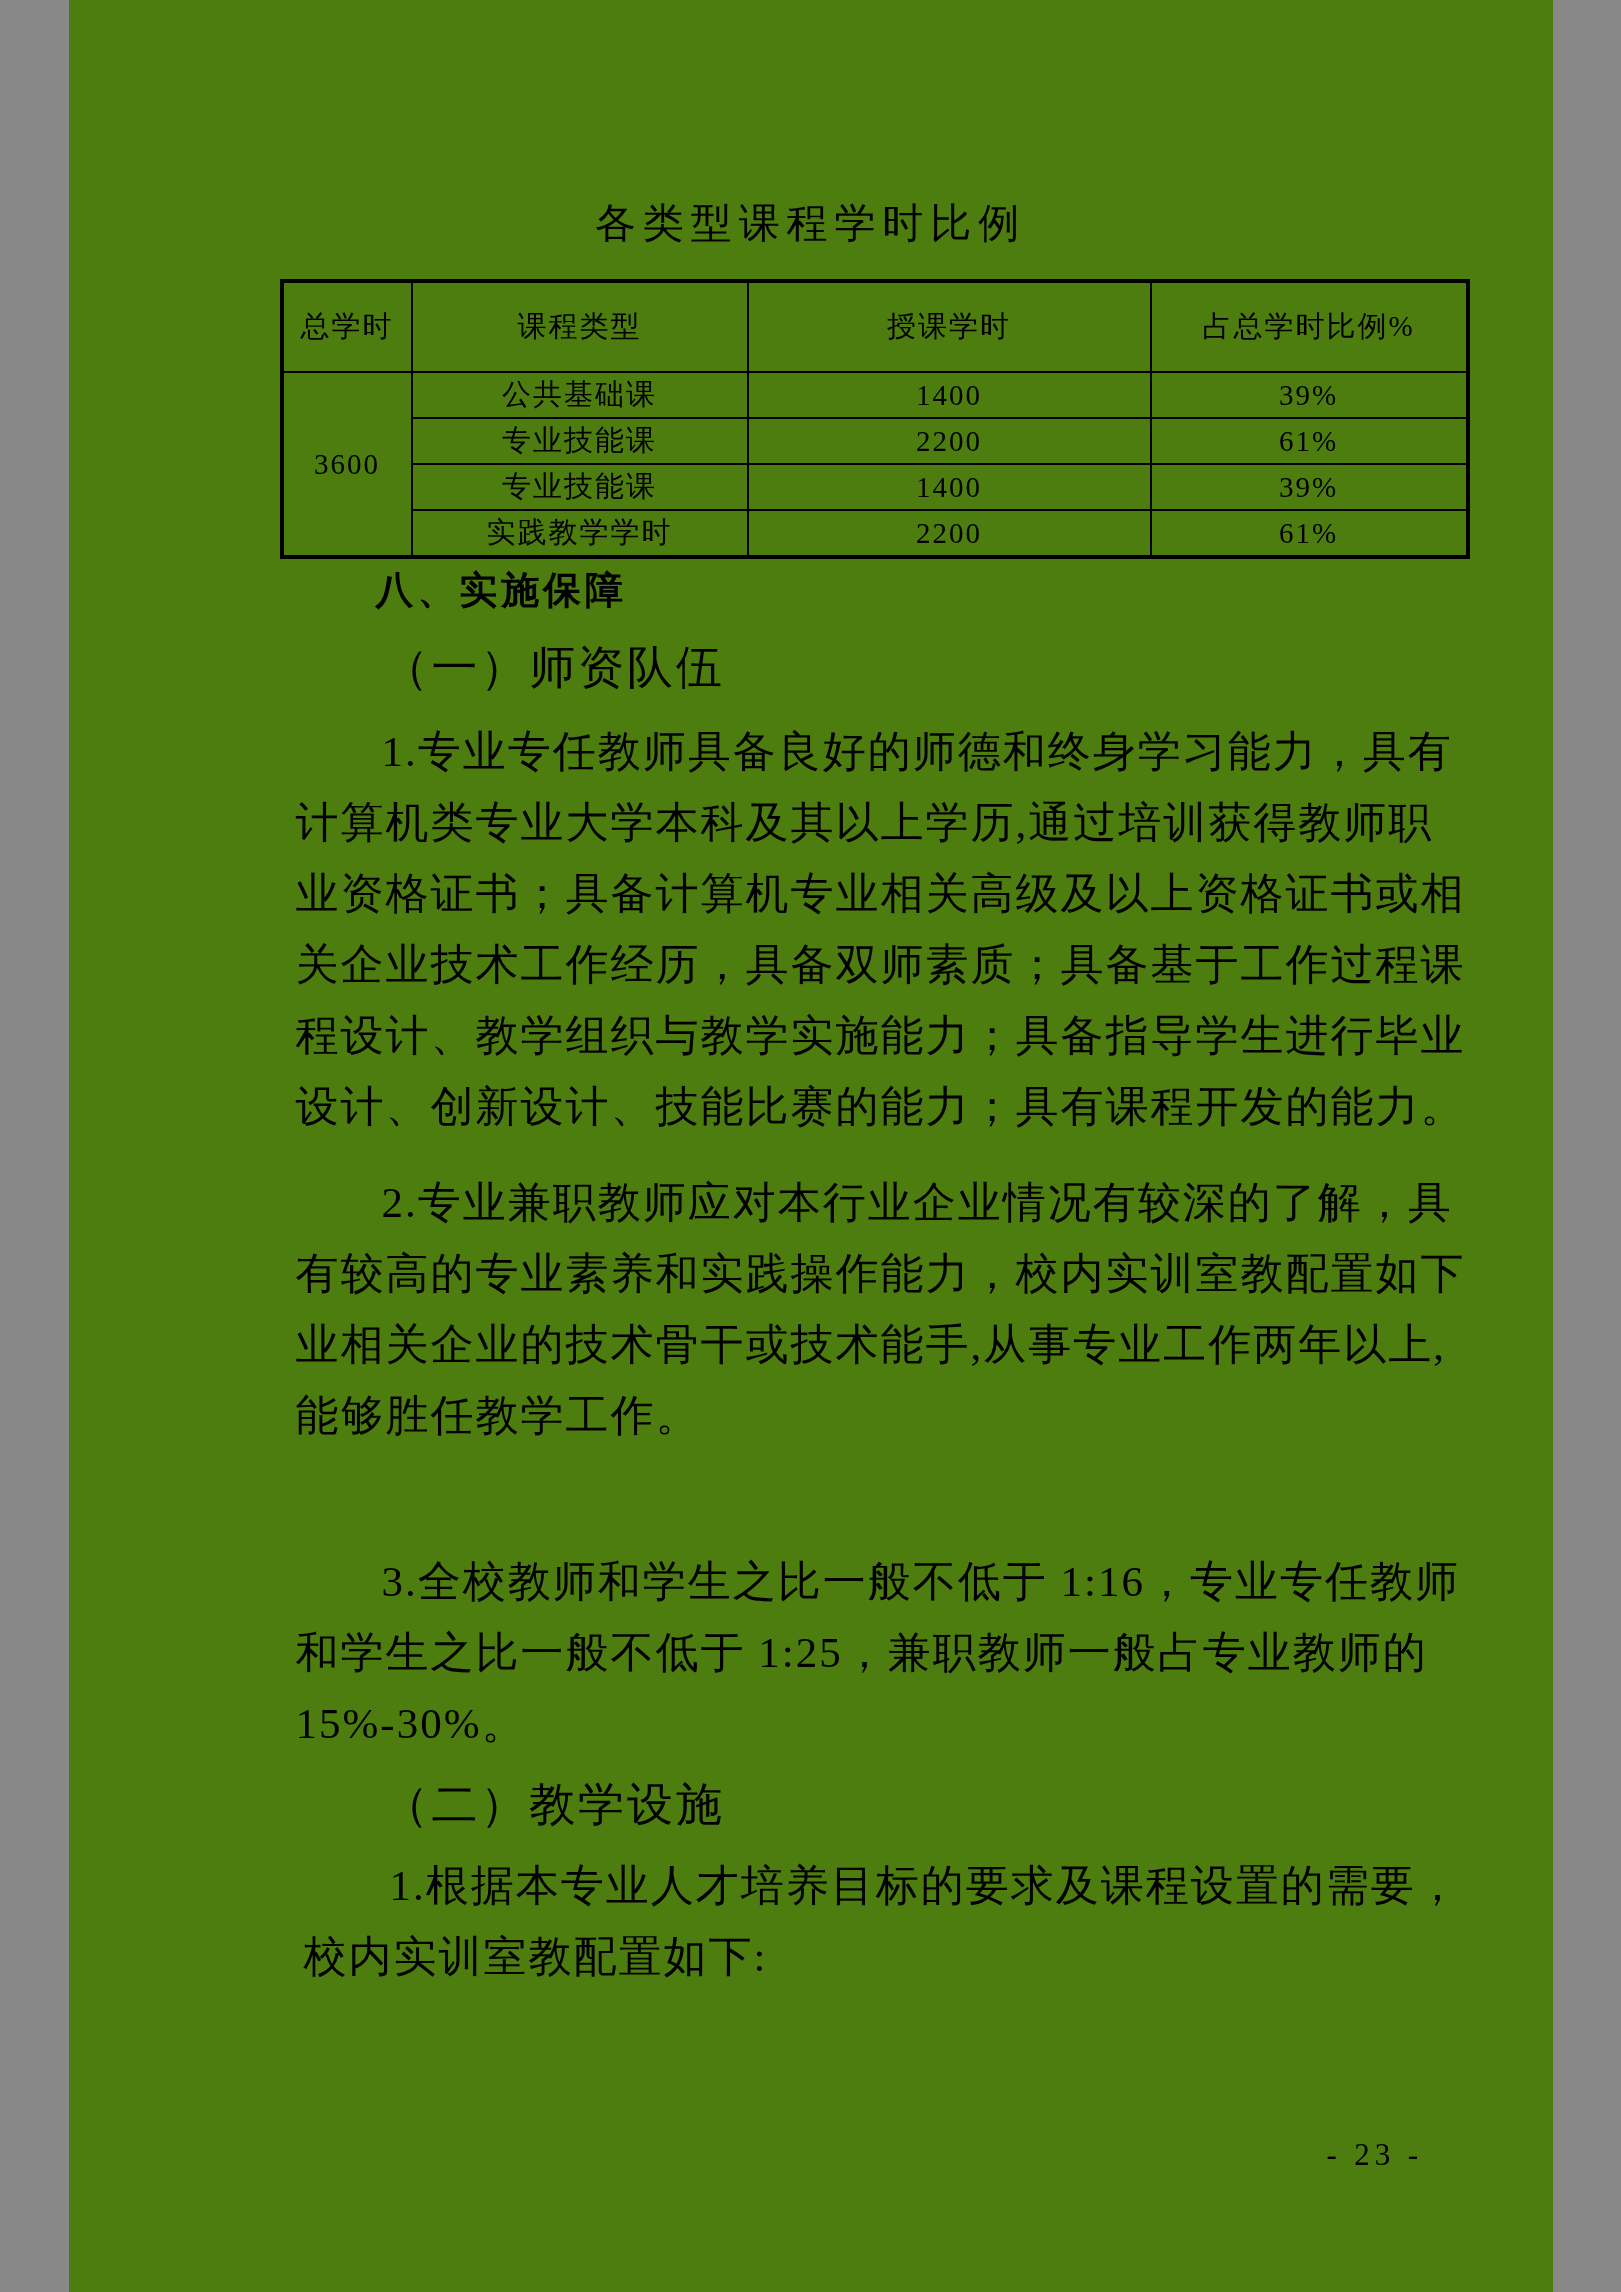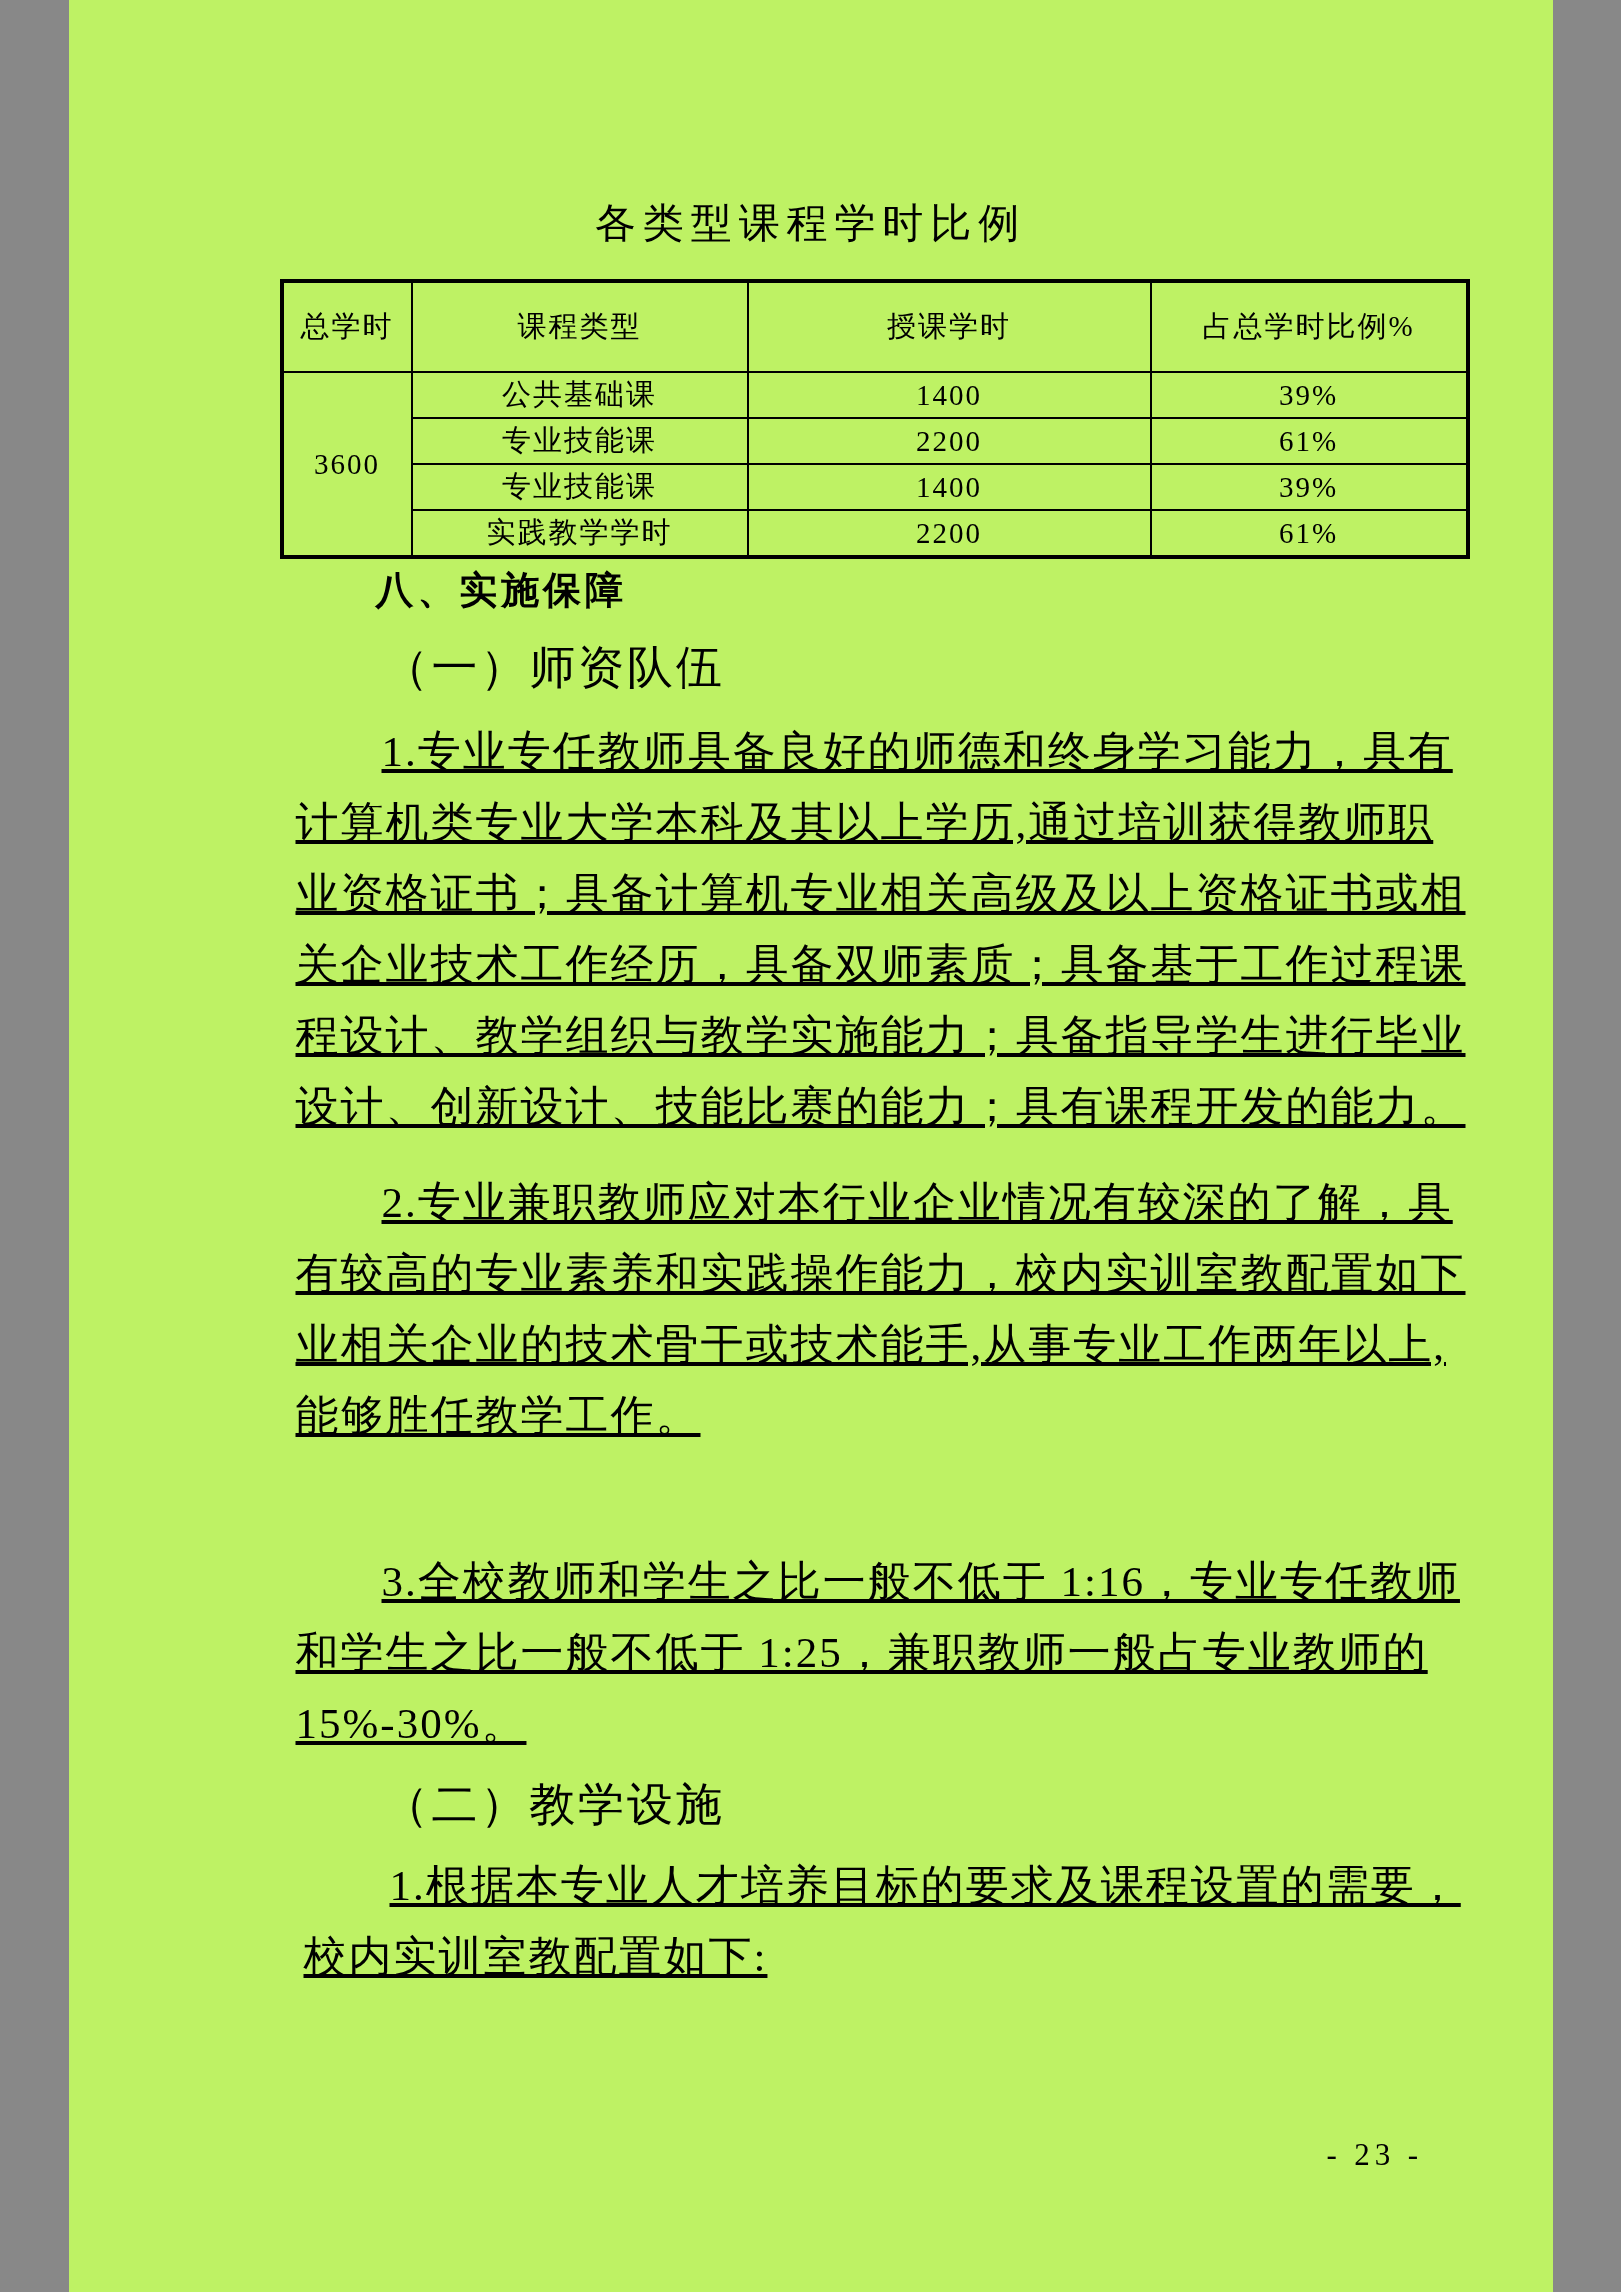--- a/index.html
+++ b/index.html
@@ -1,20 +1,20 @@
 <!DOCTYPE html>
 <html><head>
 <meta charset="utf-8">
 <style>
   html,body { margin:0; padding:0; background:#888; }
   .page {
     position:relative;
     width:1484px; height:2293px;
     margin:0 auto;
-    background:#bef264;
+    background:#4d7c0f;
     color:#000;
     font-family:"Liberation Serif", serif;
     overflow:hidden;
   }
   .doc-title {
     position:absolute; top:196px; left:0; width:100%;
     text-align:center;
     font-size:41px; letter-spacing:6.9px;
     white-space:nowrap;
   }
@@ -48,21 +48,20 @@
     font-size:46px; letter-spacing:2.9px;
     white-space:nowrap;
   }
   .h-sub1 { top:637px; }
   .h-sub2 { top:1774px; }
   .para {
     position:absolute; left:227px; width:1157px;
     font-size:43px; line-height:71px;
     letter-spacing:2px;
     white-space:nowrap;
-    text-decoration:underline;
   }
   .para-1 { top:716px; }
   .para-2 { top:1167px; }
   .para-3 { top:1546px; }
   .para-4 { top:1850px;margin-left:8px; }
   .line.indent { padding-left:86px; }
   .page-num {
     position:absolute; top:2137px; left:1258px;
     font-size:31px; letter-spacing:4.9px;
     white-space:nowrap;

